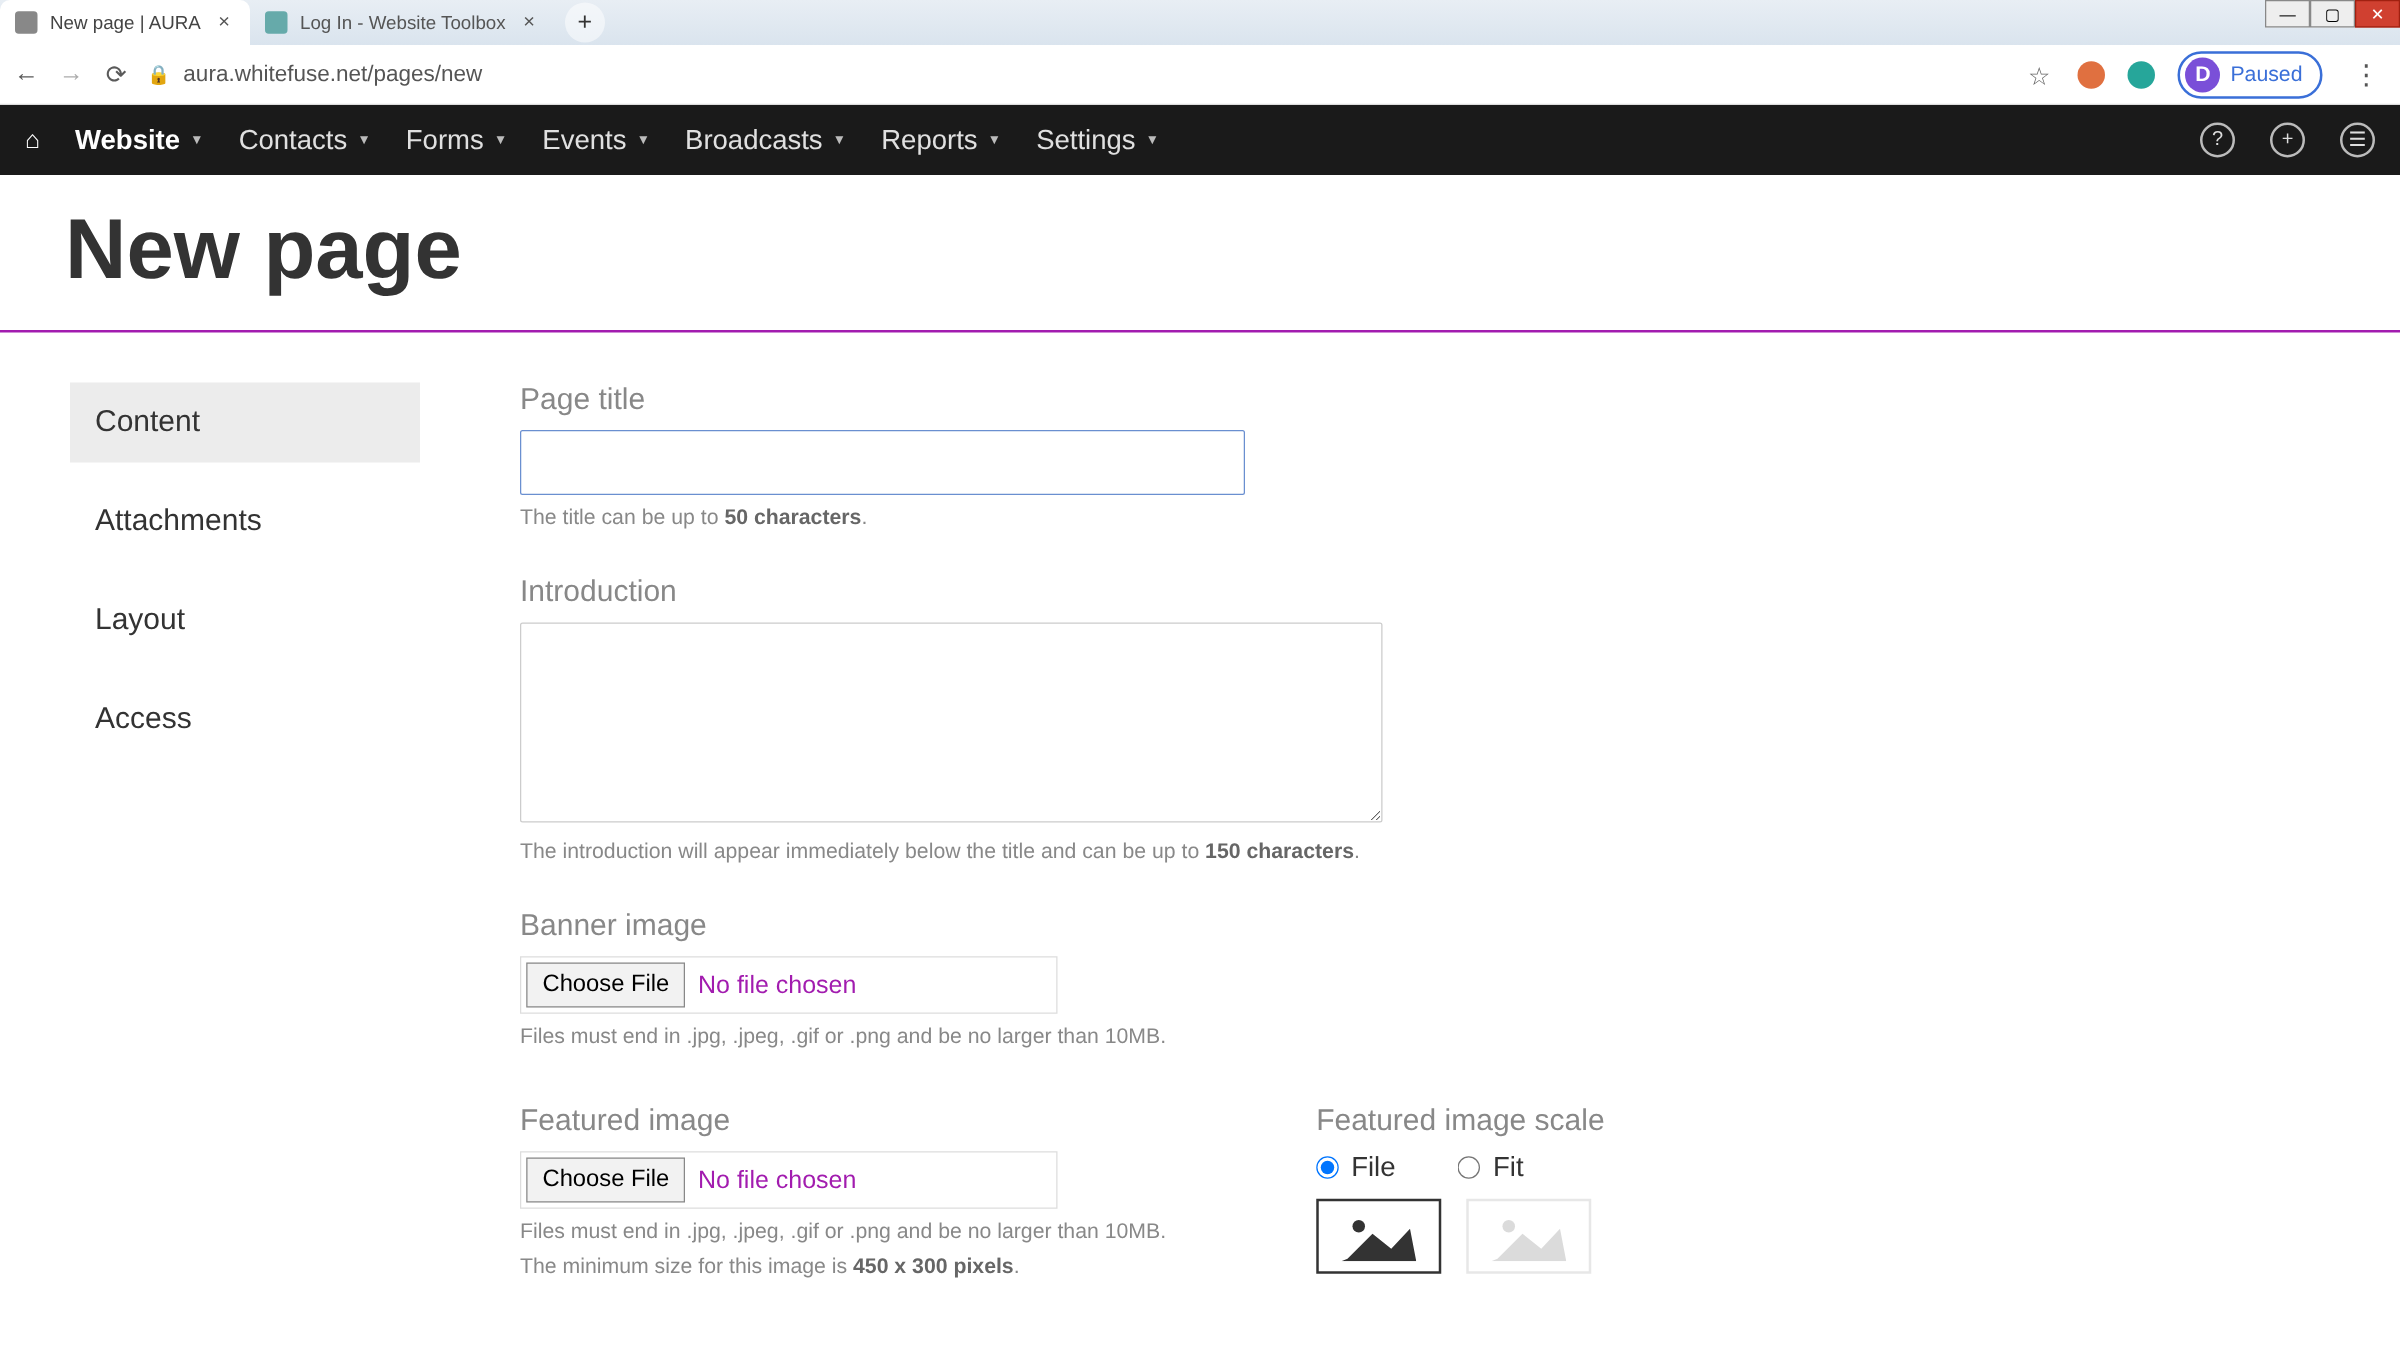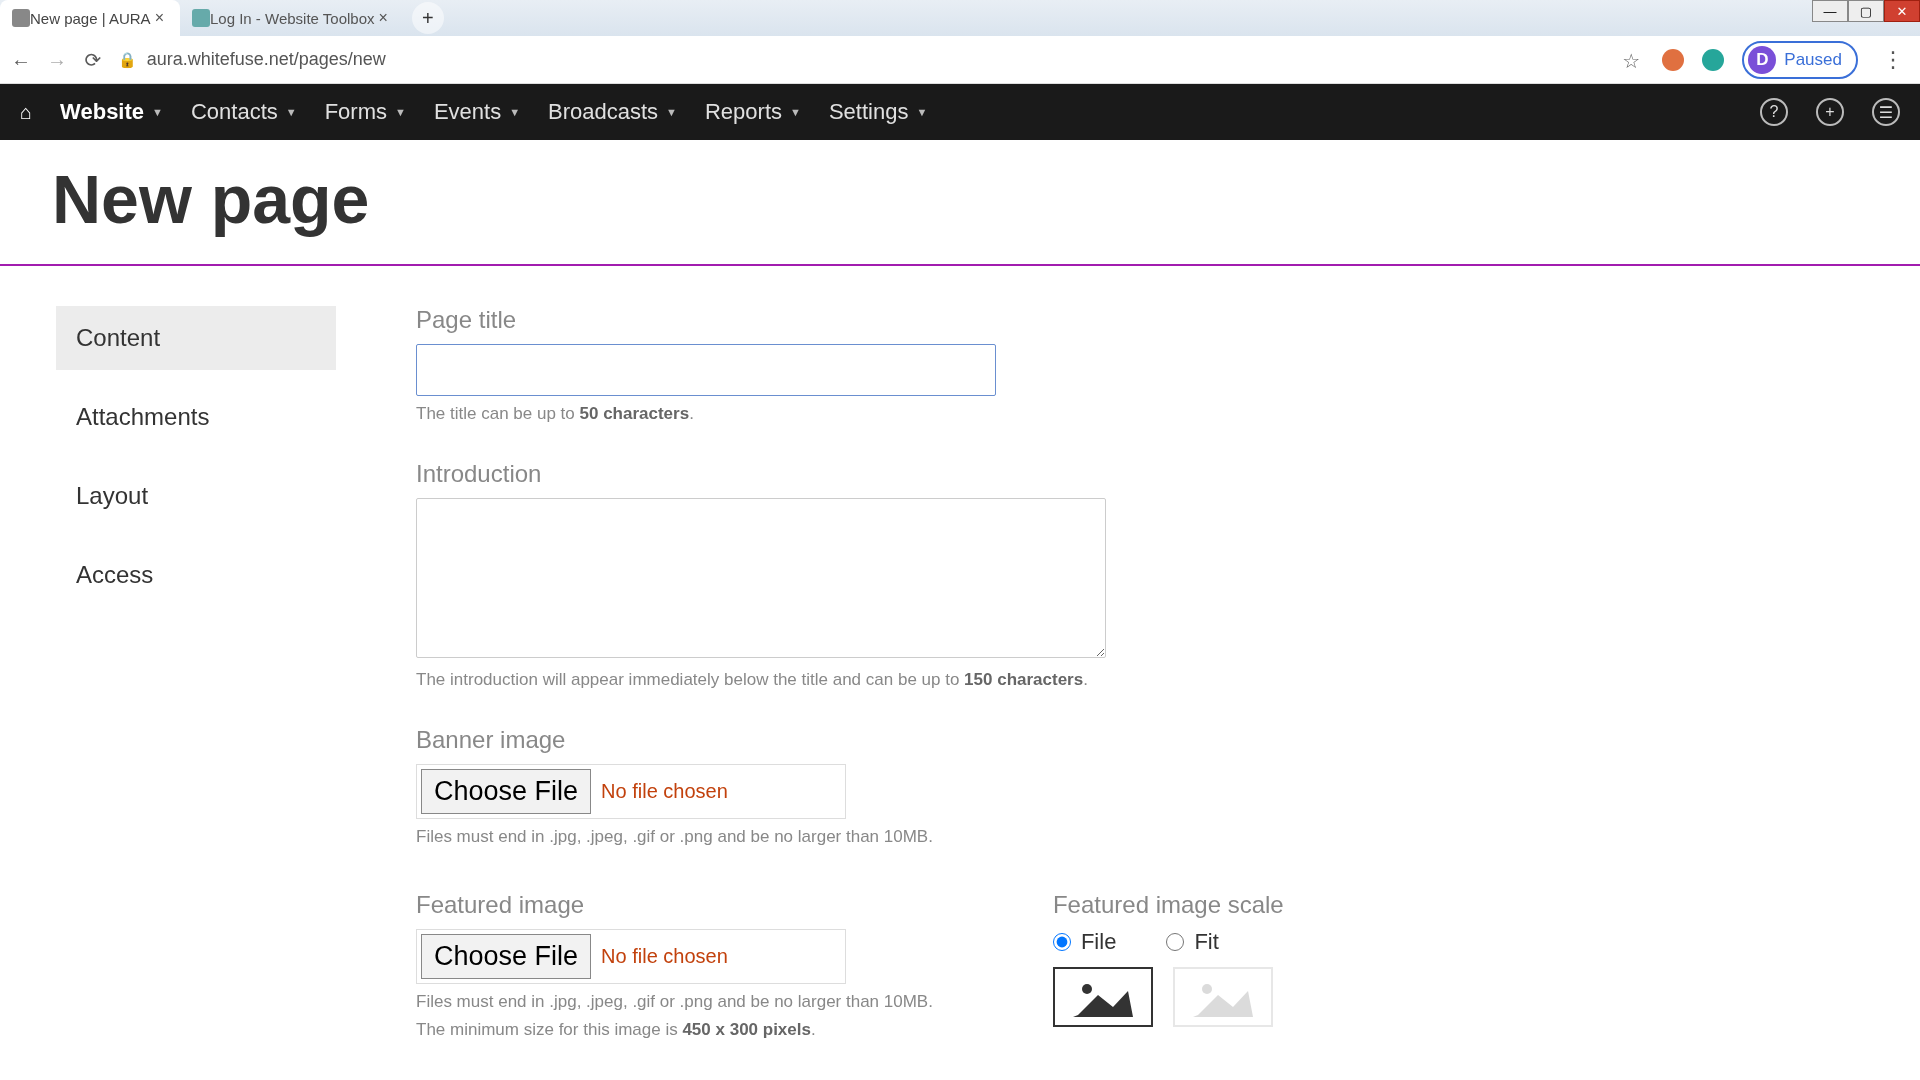--- a/index.html
+++ b/index.html
@@ -1,20 +1,20 @@
 <!DOCTYPE html>
 <html><head>
 <meta charset="utf-8">
 <style>
 * { margin: 0; padding: 0; box-sizing: border-box; font-family: -apple-system, BlinkMacSystemFont, "Segoe UI", Arial, sans-serif; }
 body { width: 1920px; height: 1080px; background: #fff; overflow: hidden; }
 
 
 .browser-chrome { background: linear-gradient(to bottom, #e8eef4, #dae4ee); height: 36px; display: flex; align-items: stretch; }
-.tab { display: flex; align-items: center; padding: 0 12px; font-size: 15px; color: #444; max-width: 320px; position: relative; }
+.tab { display: flex; align-items: center; padding: 0 12px; gap: 10px; font-size: 15px; color: #444; max-width: 320px; position: relative; }
 .tab.active { background: #fff; border-top-left-radius: 8px; border-top-right-radius: 8px; }
 .tab.inactive { color: #555; }
 .favicon { width: 18px; height: 18px; display: inline-block; background: #888; border-radius: 3px; }
 .tab-title { white-space: nowrap; overflow: hidden; text-overflow: ellipsis; max-width: 220px; }
 .tab-close { font-size: 16px; color: #555; cursor: pointer; padding: 0 4px; }
 .newtab { width: 32px; height: 32px; border-radius: 50%; background: rgba(255,255,255,0.5); display:flex; align-items:center; justify-content:center; margin: 2px 8px; font-size: 20px; color:#333; cursor:pointer;}
 .win-controls { margin-left:auto; display:flex; }
 .win-btn { width: 36px; height: 22px; margin-top:0; display:flex; align-items:center; justify-content:center; font-size:13px; border:1px solid #888; background:#e8e8e8; }
 .win-btn.min { background:#eee; }
 .win-btn.max { background:#eee; }
@@ -55,22 +55,22 @@
 .form-area { flex:1; }
 .form-row { display:flex; gap:120px;margin-top:44px; }
 .form-label { font-size:24px; color:#888; margin-bottom:10px; display:block;}
 .text-input { width:580px; height:52px; border:1px solid #6a8fd0; border-radius:2px; font-size:20px; padding:0 14px; outline:none;}
 .hint { font-size:17px; color:#888; margin-top:8px;}
 .hint b { color:#666;}
 .textarea { width:690px; height:160px; border:1px solid #ccc; border-radius:2px; resize:both; font-size:18px; padding:10px; outline:none;}
 .section { margin-bottom:36px;}
 
 .file-row { display:flex; align-items:center; border:1px solid #ddd; padding:4px; width:430px;}
-.choose-btn { border:1px solid #888; background:#f2f2f2; padding:6px 12px; font-size:27px; cursor:pointer;}
-.file-status { font-size:20px; color:#c2410c; margin-left:10px;}
+.choose-btn { border:1px solid #888; background:#f2f2f2; padding:6px 12px; font-size:19px; cursor:pointer;}
+.file-status { font-size:20px; color:#a21caf; margin-left:10px;}
 
 .radio-group { display:flex; gap:50px; align-items:center; margin-bottom:12px;}
 .radio-opt { display:flex; align-items:center; gap:10px; font-size:22px; color:#333;}
 .radio-opt input { width:18px; height:18px;}
 .thumb { width:100px; height:60px; border:2px solid #bbb; display:inline-flex; align-items:center; justify-content:center; margin-right:16px; font-size:30px; color:#333;}
 .thumb.active { border-color:#333;}
 .thumb.faded { opacity:0.35;}
 </style>
 </head>
 <body>

